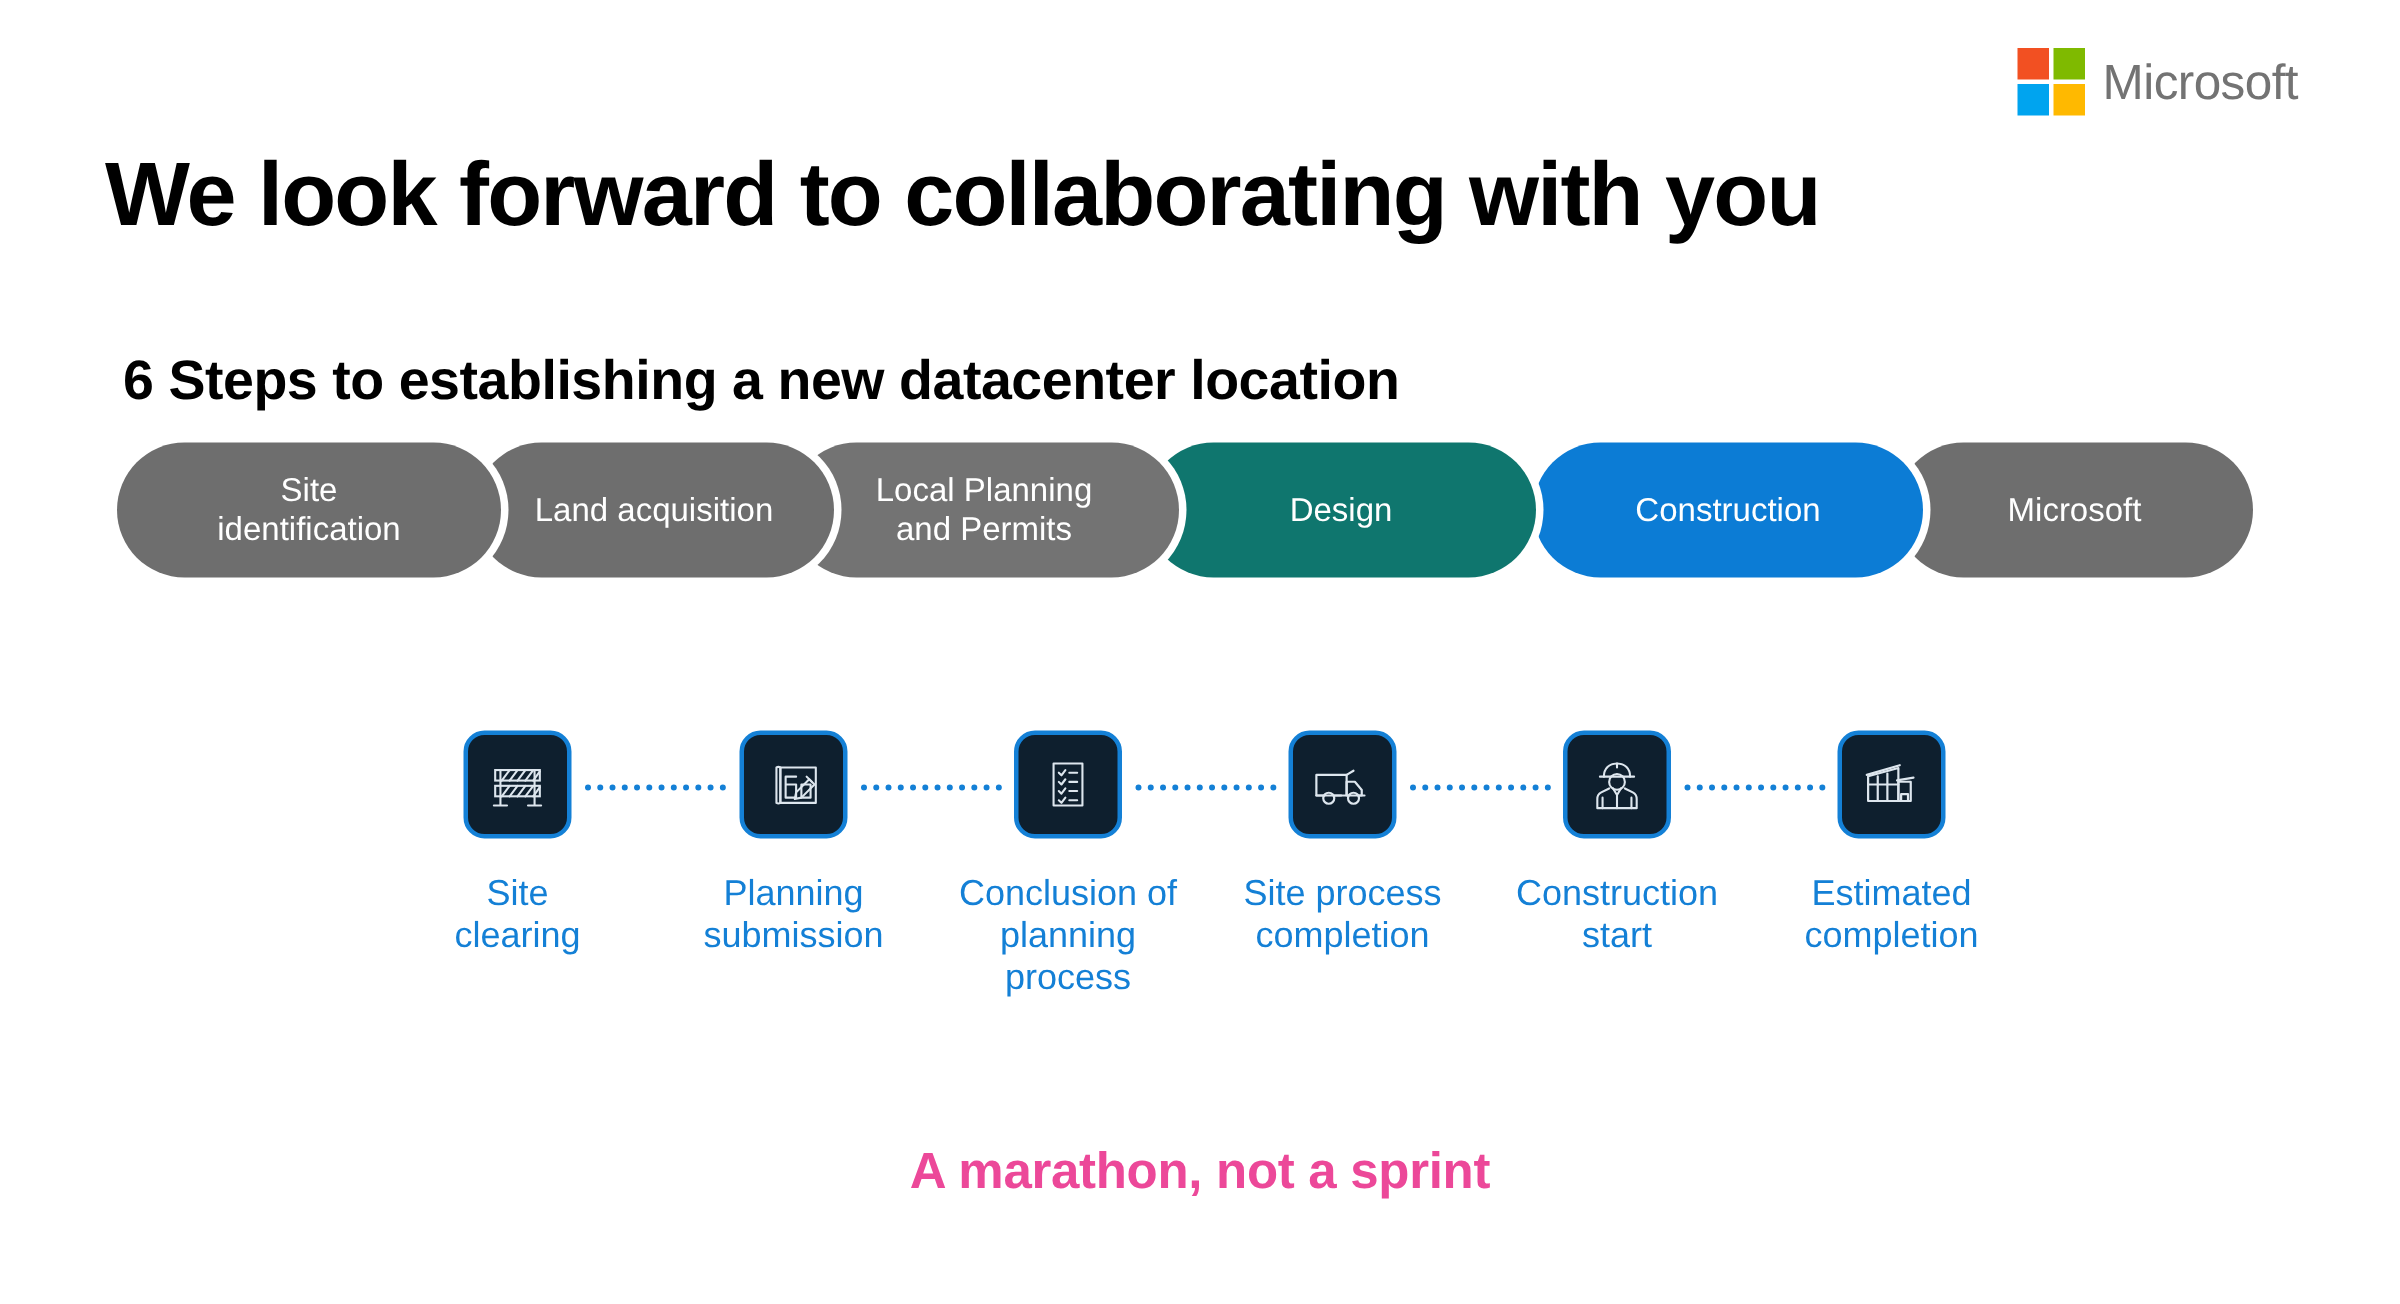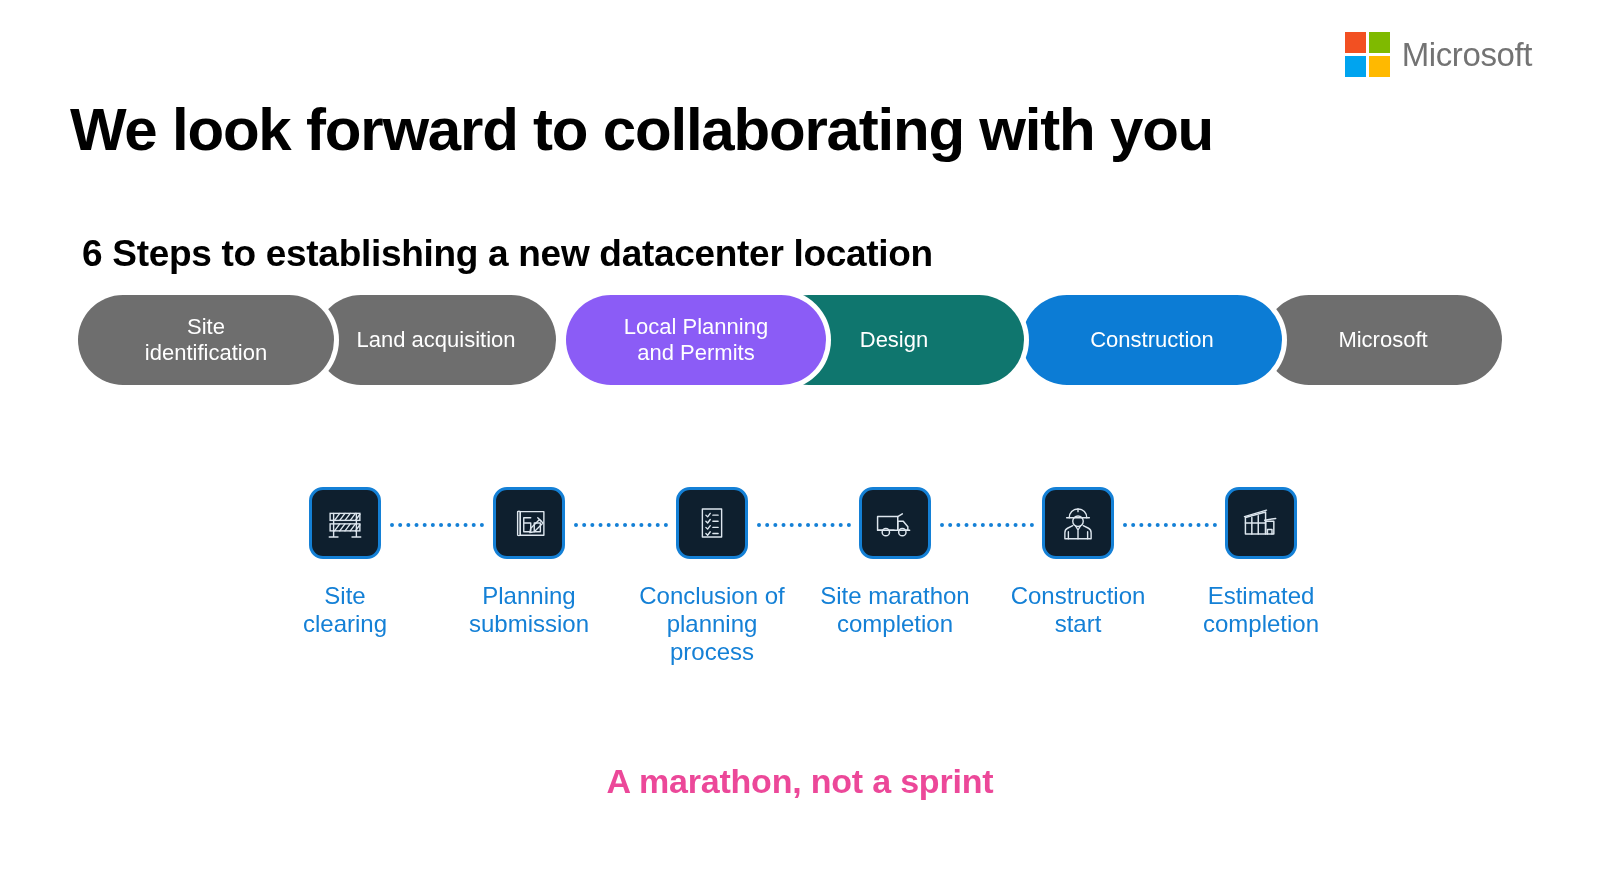--- a/index.html
+++ b/index.html
@@ -177,21 +177,21 @@
     <div class="phase-seg" style="left: 944px; width: 260px; z-index: 12; background: rgb(12, 124, 213);">
       <div>
         <span class="phase-label">Construction</span>
       </div>
     </div>
     <div class="phase-seg" style="left: 686px; width: 260px; z-index: 13; background: #0f766e;">
       <div>
         <span class="phase-label">Design</span>
       </div>
     </div>
-    <div class="phase-seg" style="left: 488px; width: 260px; z-index: 14; background: #8b5cf6;">
+    <div class="phase-seg" style="left: 448px; width: 260px; z-index: 14; background: #737373;">
       <div>
         <span class="phase-label">Local Planning</span>
         <span class="phase-label">and Permits</span>
       </div>
     </div>
     <div class="phase-seg" style="left: 238px; width: 240px; z-index: 15; background: rgb(110, 110, 110);">
       <div>
         <span class="phase-label">Land acquisition</span>
       </div>
     </div>
@@ -258,21 +258,21 @@
         <svg width="44" height="44" viewBox="0 0 48 48" fill="none" stroke="#DDE6EE" stroke-width="1.6" stroke-linecap="round" stroke-linejoin="round">
           <path d="M5 17h22v15H5z"></path>
           <path d="M27 22h6l5 6v4h-11z"></path>
           <path d="M5 32h6M18 32h5M36 32h4"></path>
           <circle cx="14" cy="34" r="4"></circle>
           <circle cx="32" cy="34" r="4"></circle>
           <path d="M27 17l5-3"></path>
         </svg>
       </div>
       <div class="ms-caption">
-        <div>Site marathon</div>
+        <div>Site process</div>
         <div>completion</div>
       </div>
     </div>
     <div class="milestone" style="left: 1078px;">
       <div class="ms-tile">
         <svg width="42" height="42" viewBox="0 0 48 48" fill="none" stroke="#DDE6EE" stroke-width="1.6" stroke-linecap="round" stroke-linejoin="round">
           <path d="M14 18c0-6 4-10 10-10s10 4 10 10"></path>
           <path d="M11 18h26"></path>
           <path d="M24 8v3"></path>
           <circle cx="24" cy="22" r="6"></circle>

